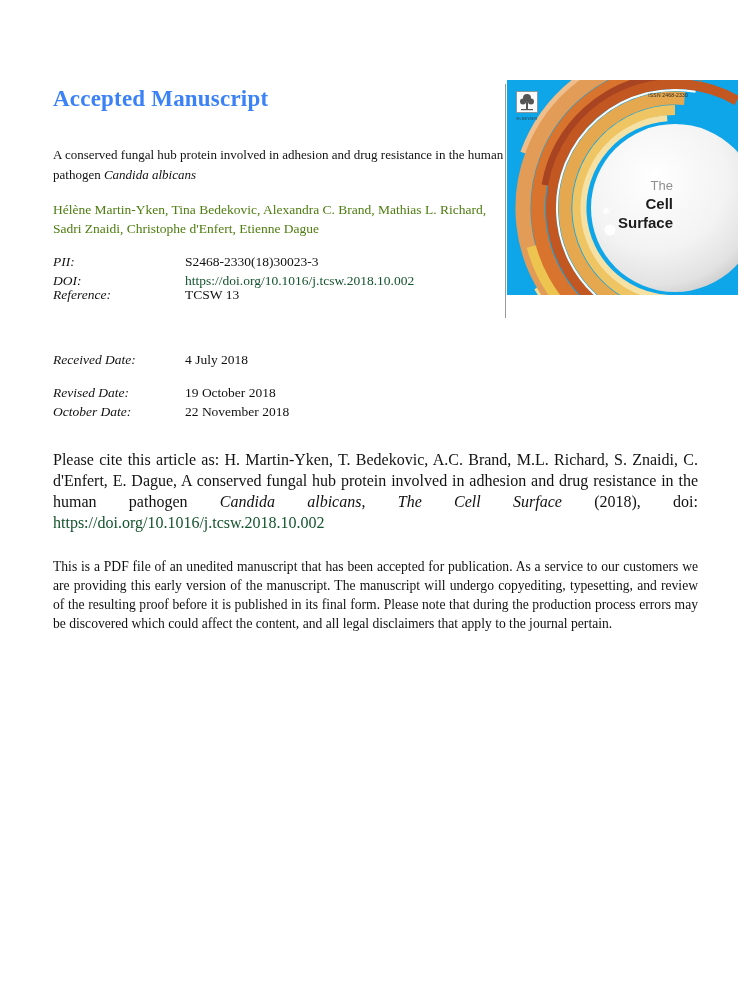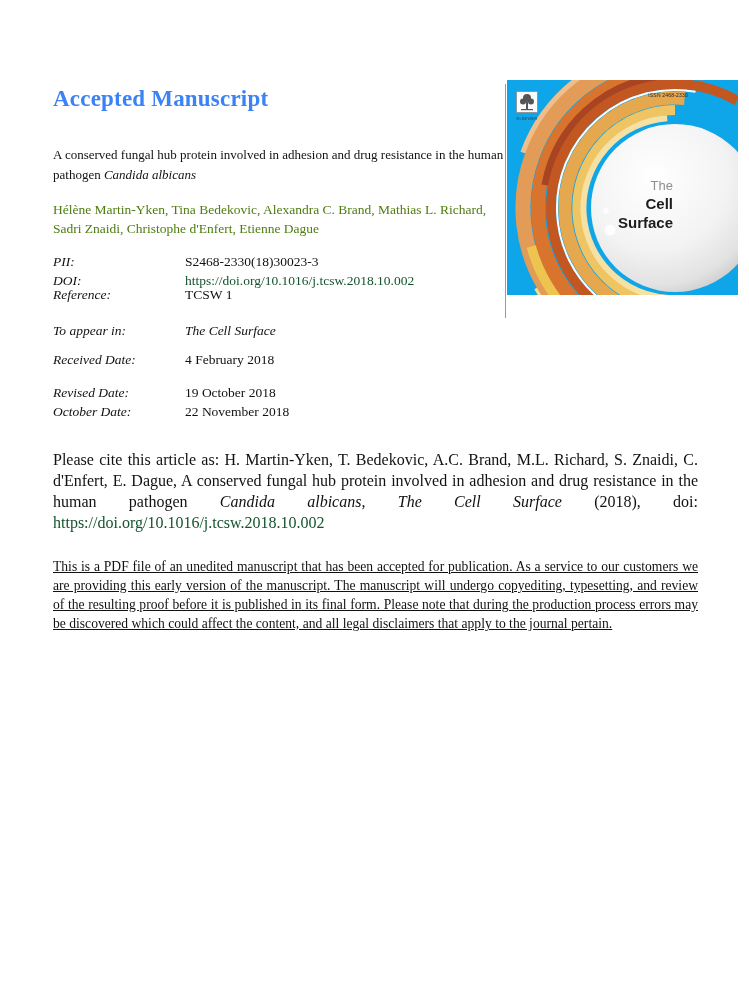--- a/index.html
+++ b/index.html
@@ -31,21 +31,20 @@
   a.link{color:#14532d;text-decoration:none;cursor:pointer;}
   .citation{
     left:53px;top:449px;width:645px;
     font-size:16px;line-height:21px;color:#111;
     text-align:justify;
   }
   .disclaimer{
     left:53px;top:557px;width:645px;
     font-size:13.6px;line-height:19px;color:#111;
     text-align:justify;
-    text-decoration:underline;
   }
   .vrule{
     left:505px;top:84px;width:1px;height:234px;
     background:#9a9a9a;
   }
   .cover{
     left:507px;top:80px;width:231px;height:215px;
     background:#0ea5e9;overflow:hidden;
   }
   .cover svg.art{position:absolute;left:0;top:0;}
@@ -70,29 +69,25 @@
   <div class="abs meta-row" style="top:254px;">
     <span class="meta-label">PII:</span>
     <span class="meta-value">S2468-2330(18)30023-3</span>
   </div>
   <div class="abs meta-row" style="top:273px;">
     <span class="meta-label">DOI:</span>
     <a class="meta-value link">https://doi.org/10.1016/j.tcsw.2018.10.002</a>
   </div>
   <div class="abs meta-row" style="top:287px;">
     <span class="meta-label">Reference:</span>
-    <span class="meta-value">TCSW 1</span>
-  </div>
-  <div class="abs meta-row" style="top:323px;">
-    <span class="meta-label">To appear in:</span>
-    <span class="meta-value italic">The Cell Surface</span>
+    <span class="meta-value">TCSW 13</span>
   </div>
   <div class="abs meta-row" style="top:352px;">
     <span class="meta-label">Received Date:</span>
-    <span class="meta-value">4 February 2018</span>
+    <span class="meta-value">4 July 2018</span>
   </div>
   <div class="abs meta-row" style="top:385px;">
     <span class="meta-label">Revised Date:</span>
     <span class="meta-value">19 October 2018</span>
   </div>
   <div class="abs meta-row" style="top:404px;">
     <span class="meta-label">October Date:</span>
     <span class="meta-value">22 November 2018</span>
   </div>
 

